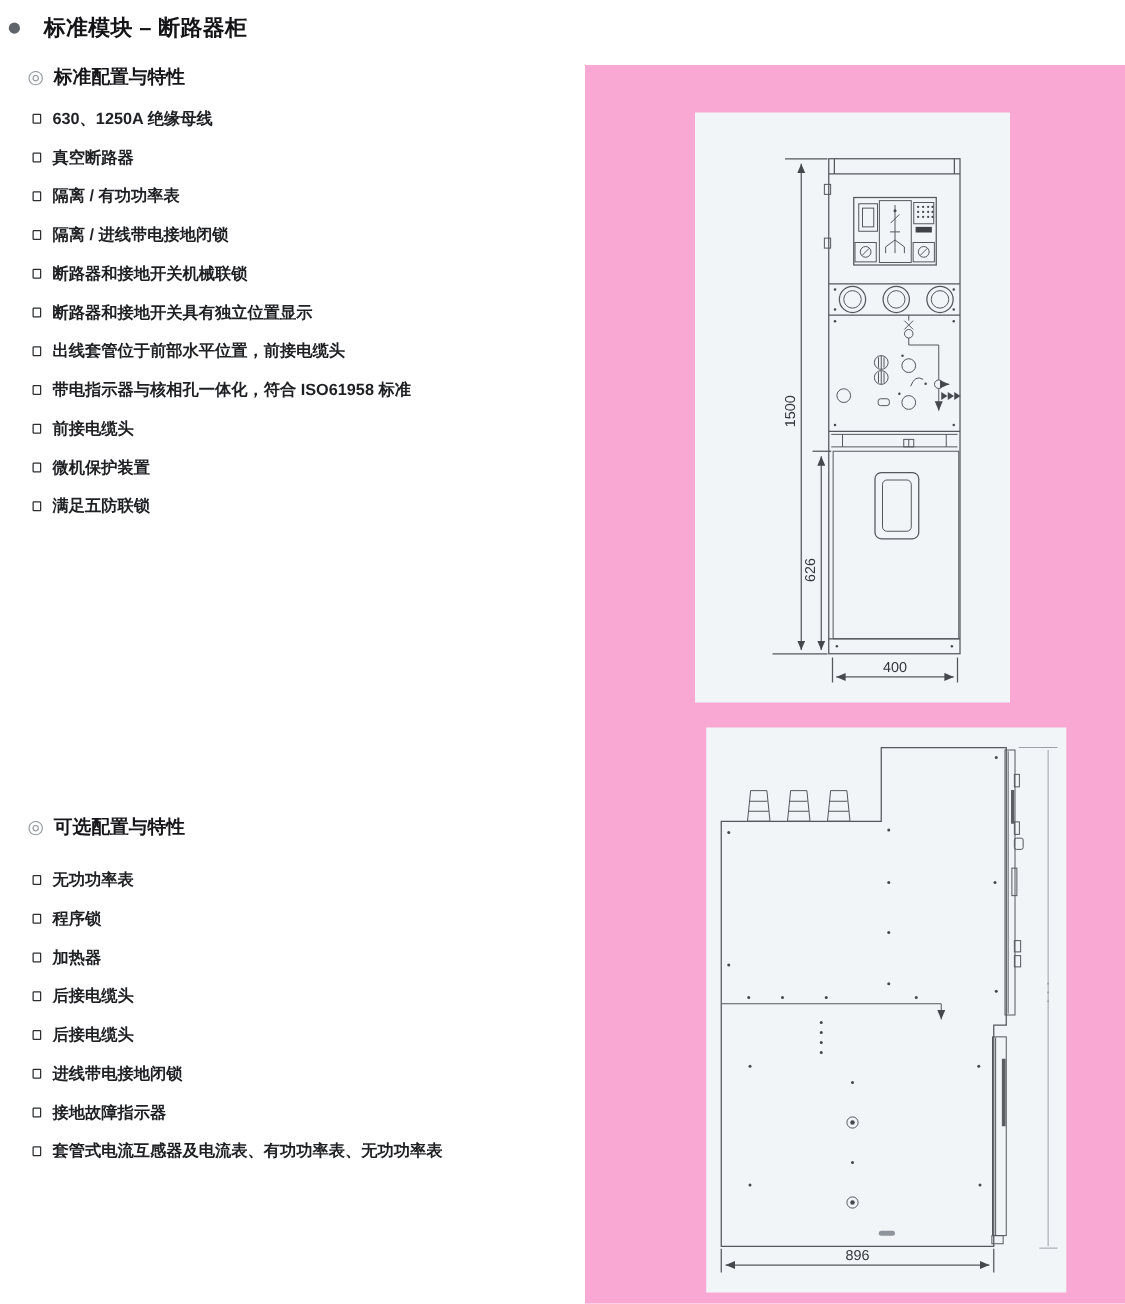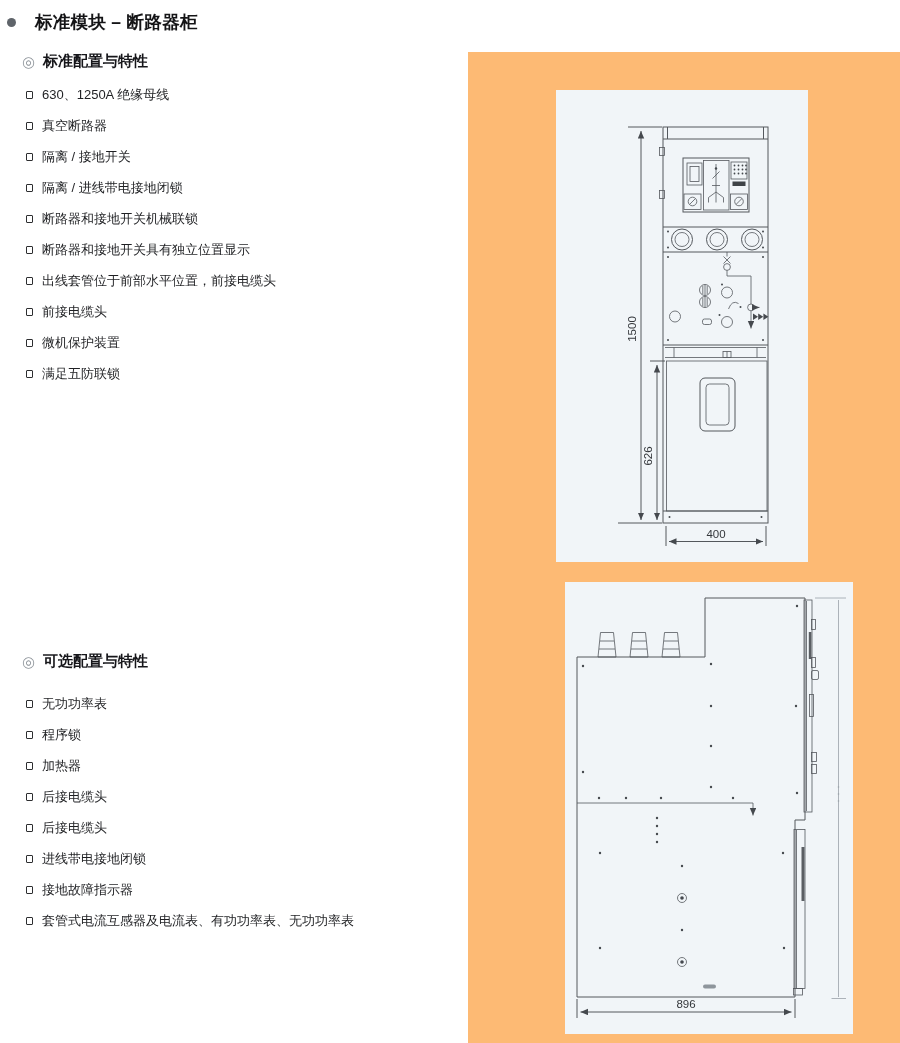--- a/index.html
+++ b/index.html
@@ -22,27 +22,27 @@
     font-size:15px;font-weight:bold;color:#16161a;
   }
   .ring-icon{color:#8f959b;font-size:15px;font-weight:normal;line-height:1}
   #sec1-heading{top:52px}
   #sec2-heading{top:652px}
   ul.feature-list{list-style:none;margin:0;padding:0;position:absolute;left:26px;width:430px}
   #sec1-list{top:79px}
   #sec2-list{top:688px}
   ul.feature-list li{
     display:flex;align-items:center;gap:9px;height:31px;
-    font-size:13px;color:#1f2023;font-weight:400;white-space:nowrap;
+    font-size:13px;color:#1f2023;font-weight:700;white-space:nowrap;
   }
   .sq{width:5px;height:6px;border:1.5px solid #2d2e30;border-radius:1px;flex:none}
   
   .panel{
     position:absolute;left:468px;top:52px;width:432px;height:991px;
-    background:#fdba74;
+    background:#f9a8d4;
   }
   .panel svg{display:block}
   .ln{stroke:#54585d;stroke-width:1;fill:none}
   .lnt{stroke:#54585d;stroke-width:.8;fill:none}
   .lnl{stroke:#9aa1a8;stroke-width:.8;fill:none}
   .dot2{fill:#45494e;stroke:none}
   .dim{fill:#34373b;font-size:11.5px;font-family:"Liberation Sans","DejaVu Sans",sans-serif;text-anchor:middle}
 </style>
 </head>
 <body>
@@ -61,37 +61,41 @@
   <li>
       <span class="sq"></span>
       <span>630、1250A 绝缘母线</span>
     </li>
   <li>
       <span class="sq"></span>
       <span>真空断路器</span>
     </li>
   <li>
       <span class="sq"></span>
-      <span>隔离 / 接地开关</span>
+      <span>隔离 / 有功功率表</span>
     </li>
   <li>
       <span class="sq"></span>
       <span>隔离 / 进线带电接地闭锁</span>
     </li>
   <li>
       <span class="sq"></span>
       <span>断路器和接地开关机械联锁</span>
     </li>
   <li>
       <span class="sq"></span>
       <span>断路器和接地开关具有独立位置显示</span>
     </li>
   <li>
       <span class="sq"></span>
       <span>出线套管位于前部水平位置，前接电缆头</span>
+    </li>
+  <li>
+      <span class="sq"></span>
+      <span>带电指示器与核相孔一体化，符合 ISO61958 标准</span>
     </li>
   <li>
       <span class="sq"></span>
       <span>前接电缆头</span>
     </li>
   <li>
       <span class="sq"></span>
       <span>微机保护装置</span>
     </li>
   <li>

